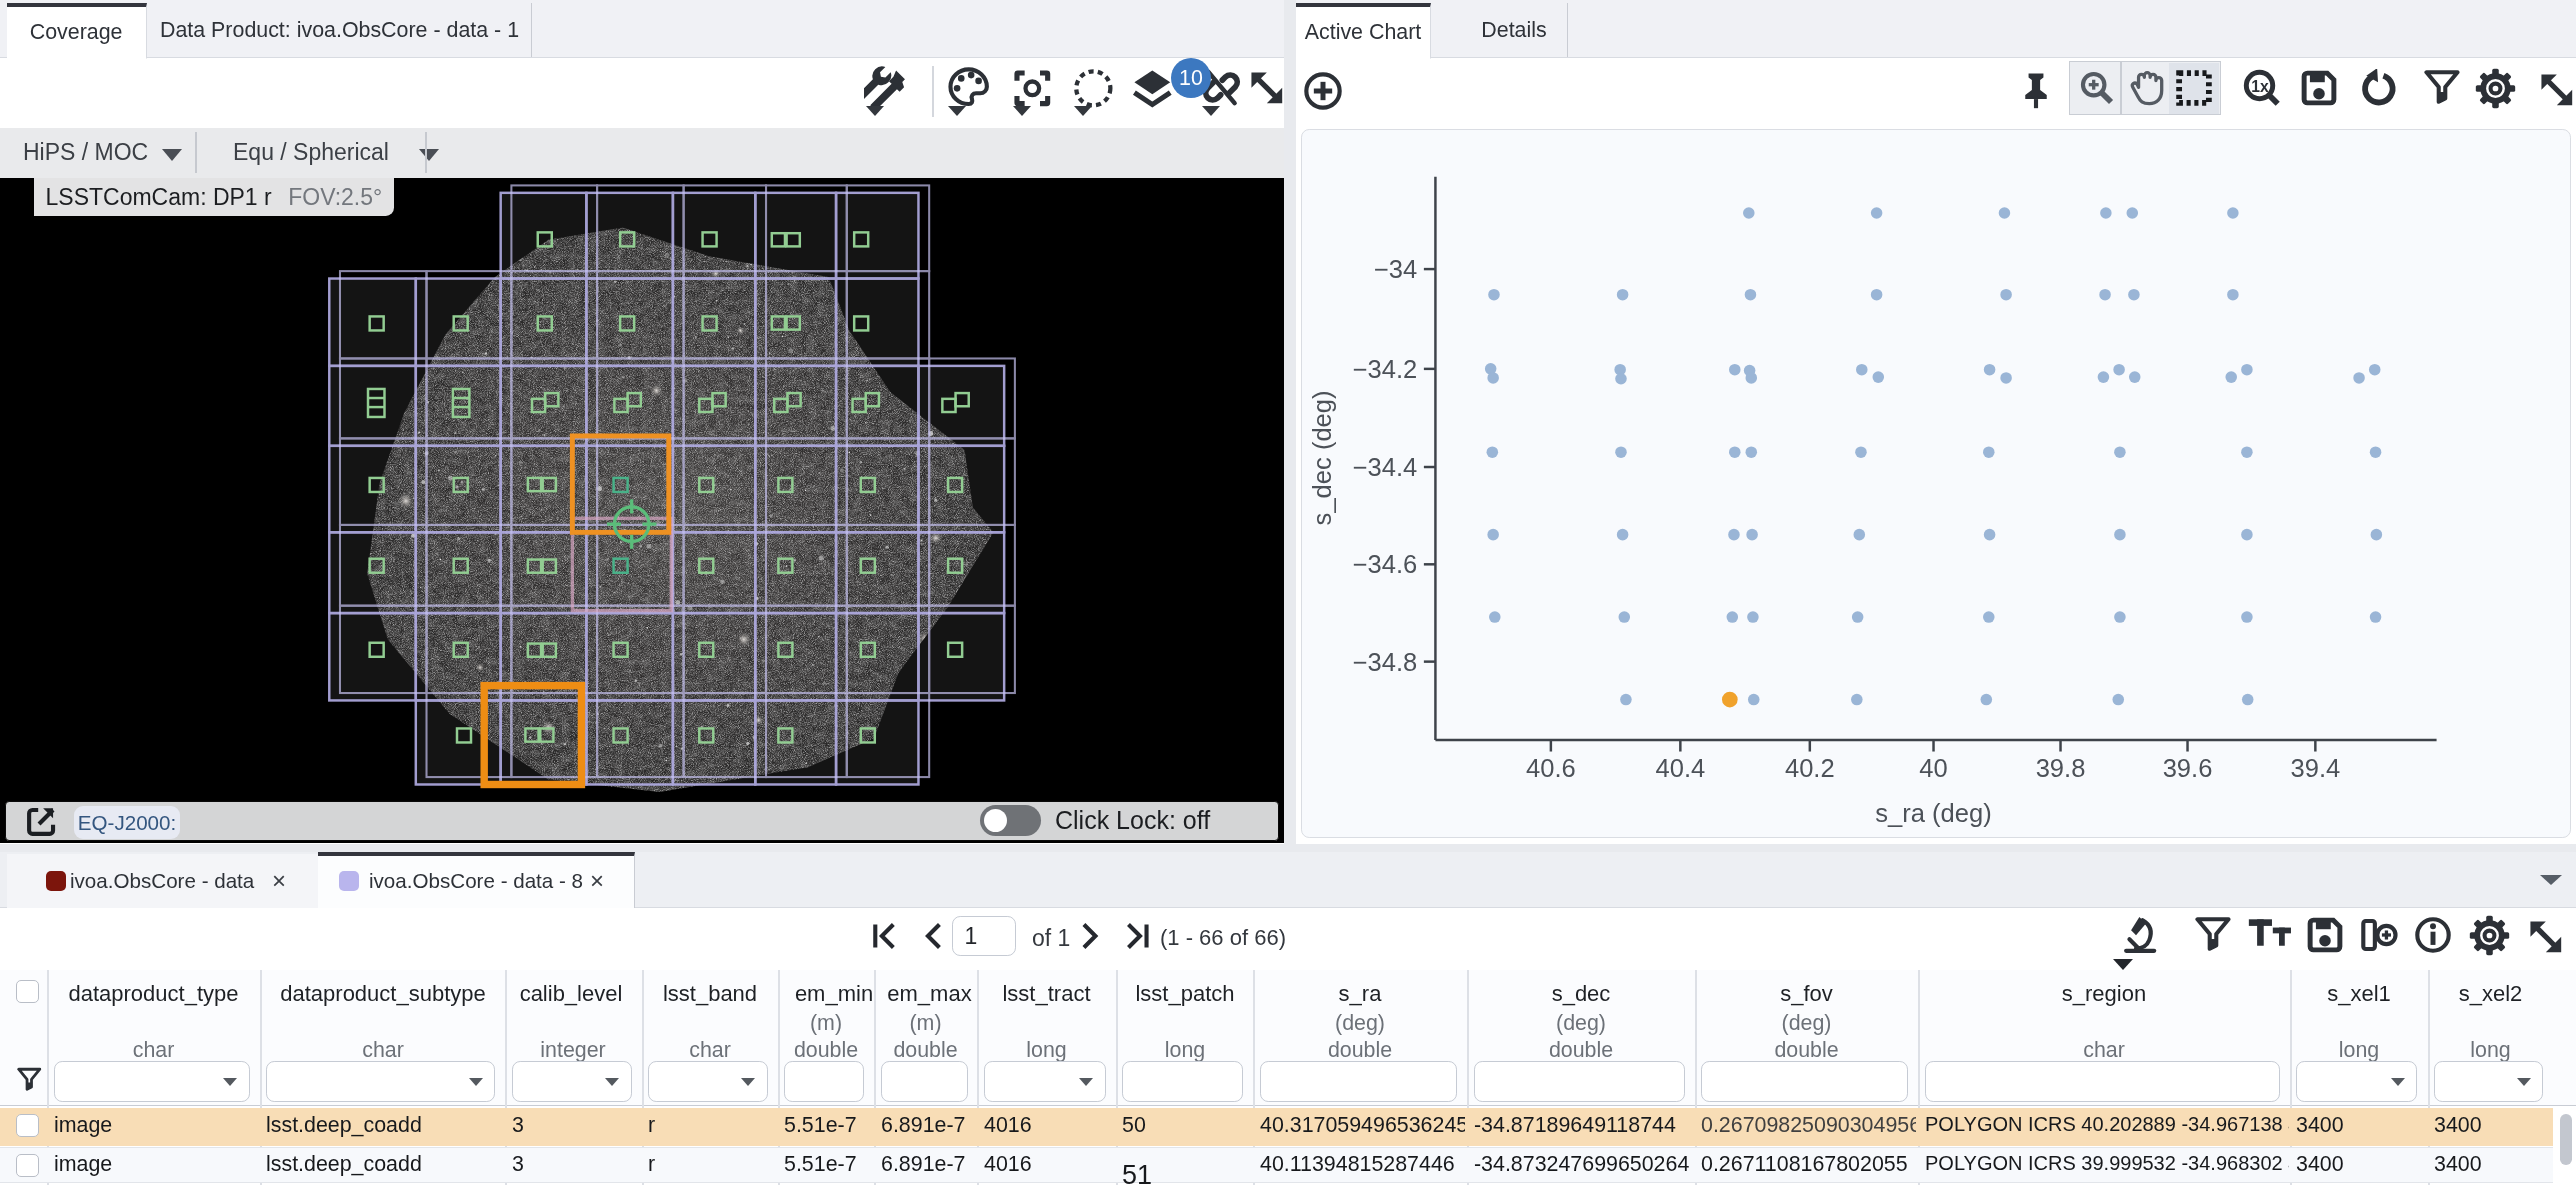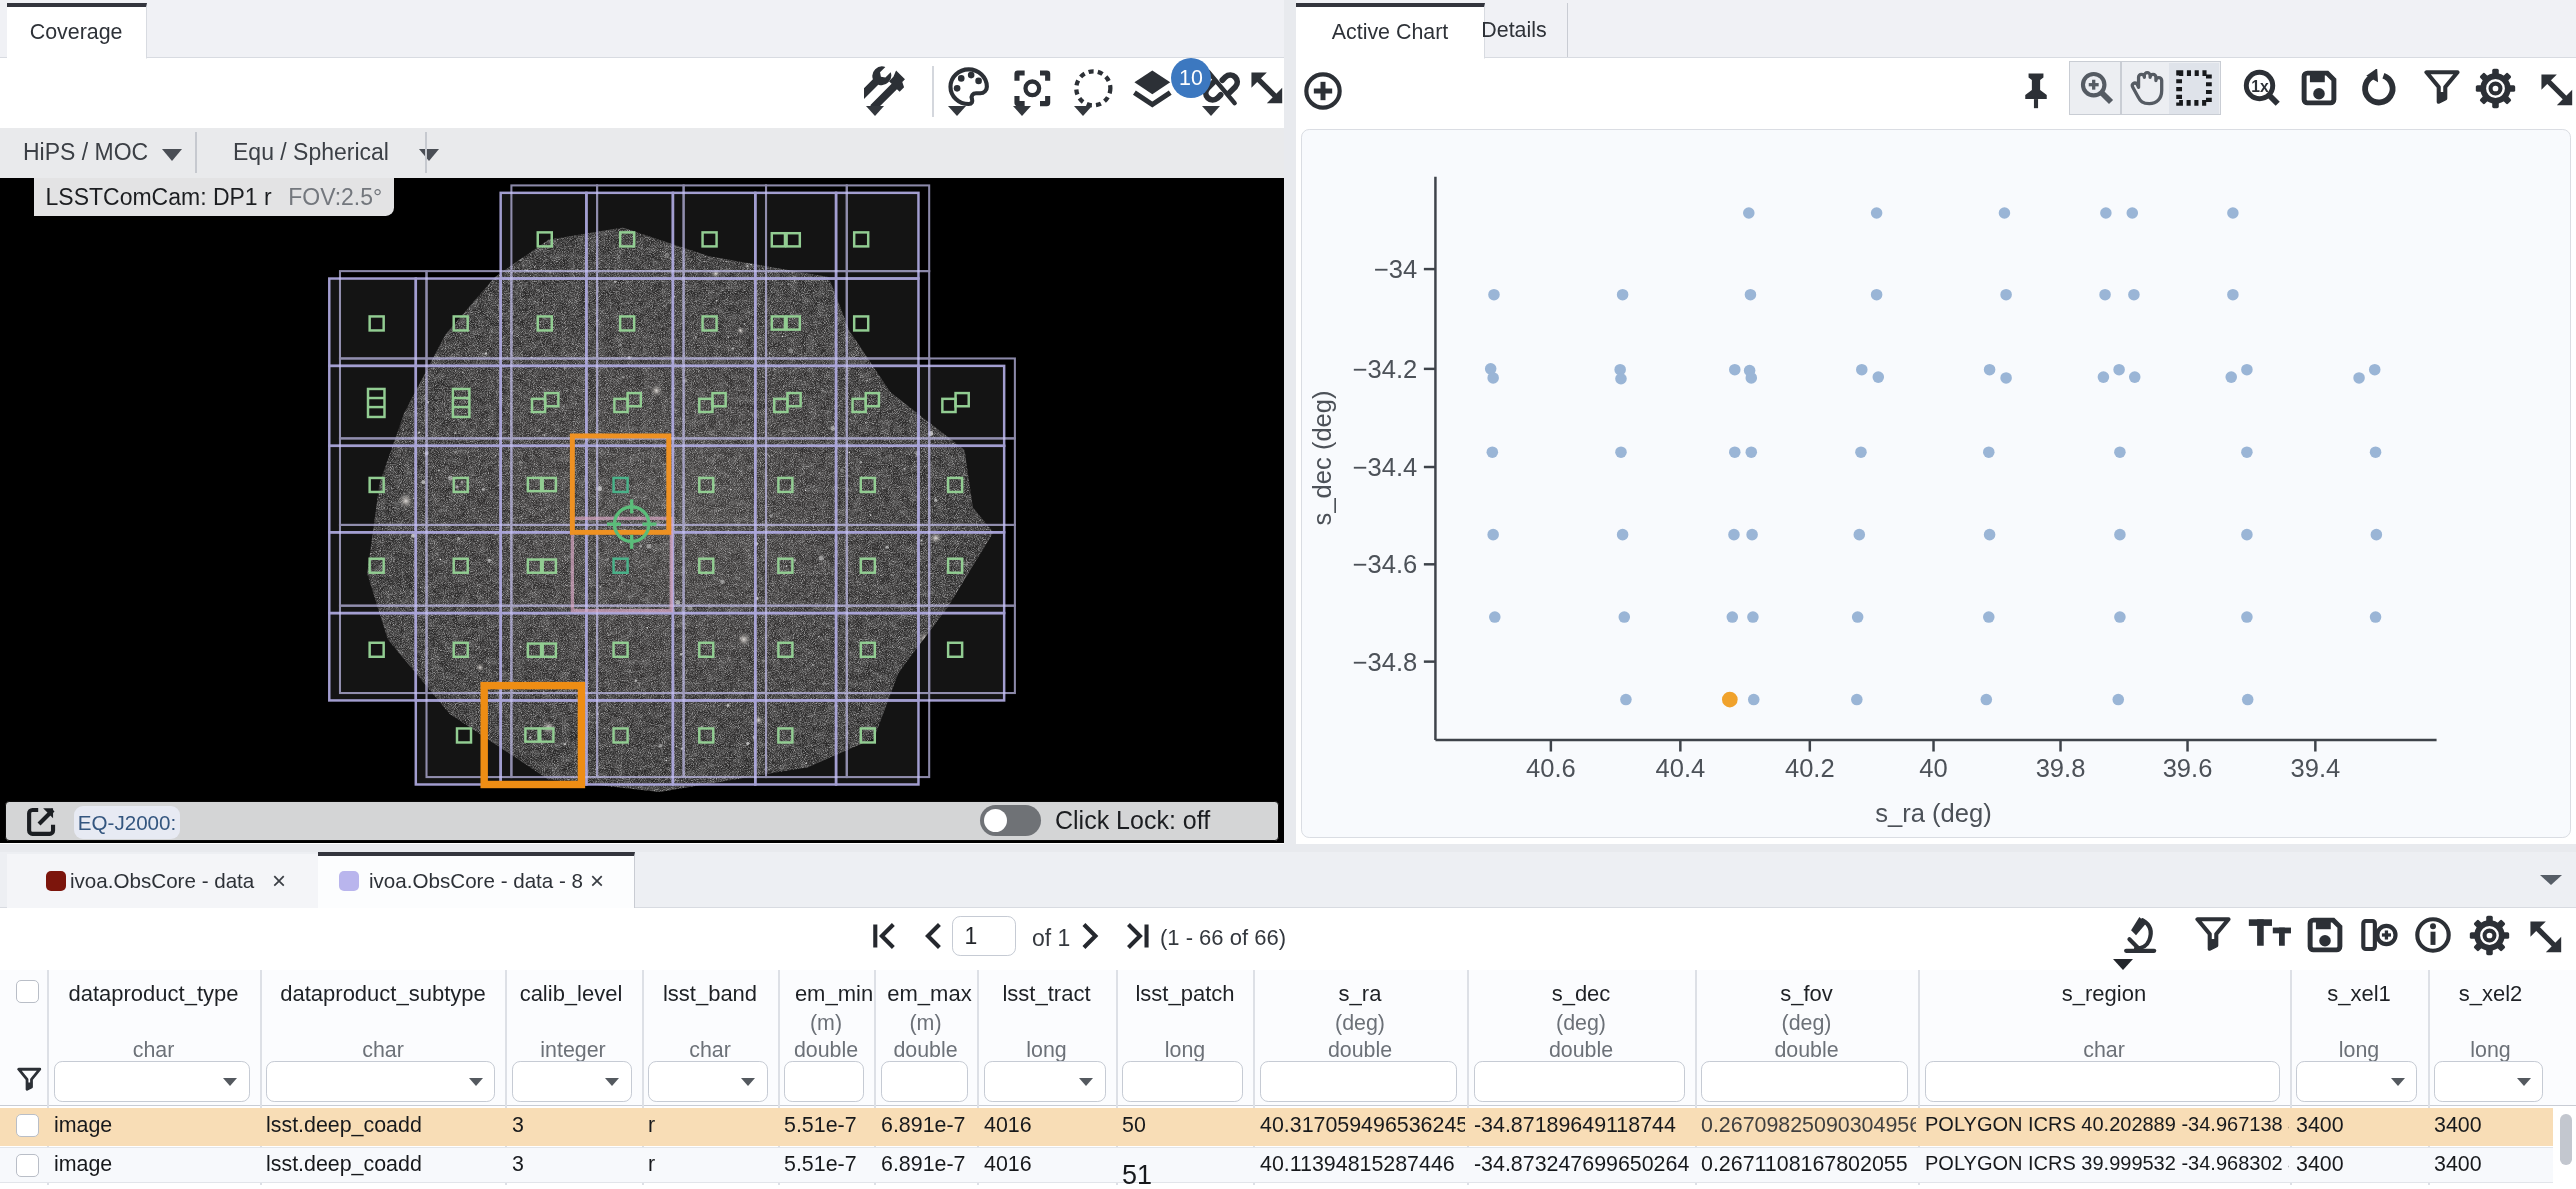--- a/index.html
+++ b/index.html
@@ -8,20 +8,21 @@
 .tab{position:absolute;top:3.3px;height:54px;background:transparent;color:#2e3238;font-size:21.4px;white-space:nowrap;display:flex;align-items:center;justify-content:center;}
 .tab.active{background:#fff;border-top:4.1px solid #33353d;border-right:1.6px solid #d8dbe1;border-bottom:1.6px solid #fff;height:56px;}
 .vsep{position:absolute;width:1.6px;background:#c9ccd3;}
 .icon{position:absolute;}
 .ddtri{position:absolute;width:0;height:0;border-left:9px solid transparent;border-right:9px solid transparent;border-top:11.5px solid #33373d;}
 text, div{cursor:default}
 </style></head><body>
 <div class="panel" style="left:0;top:0;width:1284px;height:844px;">
     <div class="tabbar"></div>
     <div class="tab active" style="left:6.6px;width:140px;">Coverage</div>
+    <div class="tab" style="left:148px;width:384px;border-right:1.6px solid #c9ccd3;">Data Product: ivoa.ObsCore - data - 1</div>
     <div class="abs" style="left:0;top:59px;width:1284px;height:68px;background:#fff;"></div>
     <svg class="icon" style="left:864px;top:66px;transform:scale(1.0769230769230769);transform-origin:0 0;" width="43" height="43" viewBox="0 0 52 52">
       <g fill="#2c3036">
         <path d="M3 16 a11 11 0 0 1 14-14 l-6 6 1 5 5 1 6-6 a11 11 0 0 1-14 14 l-22 22 -6-6 z" transform="translate(7 -1)"></path>
         <path d="M33 3 l10 10 -3 3 2 6 -5 5 -3-3 -24 24 -6-6 24-24 -3-3 5-5 z" transform="translate(3 2)"></path>
       </g>
     </svg>
     <div class="ddtri" style="left:866px;top:106px;border-left-width:9px;border-right-width:9px;border-top-width:10.7px;border-top-color:#33373d;"></div>
     <div class="vsep" style="left:932px;top:66px;height:51px;background:#d4d7dd;"></div>
     <svg class="icon" style="left:947px;top:66px;transform:scale(1.0);transform-origin:0 0;" width="45" height="43" viewBox="0 0 54 52">
@@ -533,21 +534,21 @@
         <span style="font-size:23px;color:#1c1e21;">LSSTComCam: DP1 r</span>
         <span style="font-size:23px;color:#73777d;margin-left:16.5px;">FOV:2.5°</span>
       </div><div class="abs" style="left:5px;top:623px;width:1274px;height:40px;background:#d4d5d6;border:1.6px solid #0a0a0a;border-radius:4.1px;"></div><svg class="icon" style="left:25px;top:627px;transform:scale(1.0);transform-origin:0 0;" width="33" height="33" viewBox="0 0 40 40">
         <path d="M16 6 H9 a4 4 0 0 0-4 4 v21 a4 4 0 0 0 4 4 h21 a4 4 0 0 0 4-4 v-7" fill="none" stroke="#1b1e22" stroke-width="5"></path>
         <line x1="17" y1="23" x2="34" y2="6" stroke="#1b1e22" stroke-width="5"></line>
         <path d="M22 4 h12 v12 z" fill="#1b1e22"></path>
       </svg><div class="abs" style="left:74px;top:628px;width:106px;height:33px;background:#e7eaf3;border-radius:9px;display:flex;align-items:center;justify-content:center;font-size:20.6px;color:#34567f;white-space:nowrap;">EQ-J2000:</div><div class="abs" style="left:980px;top:627px;width:61px;height:31px;background:#6f7276;border-radius:15.7px;"></div><div class="abs" style="left:984px;top:631px;width:23px;height:23px;background:#fff;border-radius:50%;"></div><div class="abs" style="left:1055px;top:628px;font-size:25px;color:#1b1d20;">Click Lock: off</div></div>
   </div>
 <div class="panel" style="left:1296px;top:0;width:1280px;height:844px;">
     <div class="tabbar"></div>
-    <div class="tab active" style="left:0px;width:189px;text-align:center;">Active Chart</div>
+    <div class="tab active" style="left:0px;width:135px;text-align:center;">Active Chart</div>
     <div class="tab" style="left:165px;width:107px;border-right:1.6px solid #c9ccd3;">Details</div>
     <div class="abs" style="left:0;top:59px;width:1280px;height:68px;background:#fff;"></div>
     <svg class="icon" style="left:6.6px;top:71px;transform:scale(1.0);transform-origin:0 0;" width="40" height="40" viewBox="0 0 48 48">
       <circle cx="24" cy="24" r="20" fill="none" stroke="#2c3036" stroke-width="5"></circle>
       <line x1="24" y1="13" x2="24" y2="35" stroke="#2c3036" stroke-width="6"></line>
       <line x1="13" y1="24" x2="35" y2="24" stroke="#2c3036" stroke-width="6"></line>
     </svg>
     <svg class="icon" style="left:721px;top:70px;transform:scale(1.0);transform-origin:0 0;" width="38" height="40" viewBox="0 0 46 48">
       <path d="M14 4 h18 v5 l-4 3 v12 l8 6 v5 H10 v-5 l8-6 V12 l-4-3 Z" fill="#2c3036"></path>
       <line x1="23" y1="35" x2="23" y2="46" stroke="#2c3036" stroke-width="5"></line>

